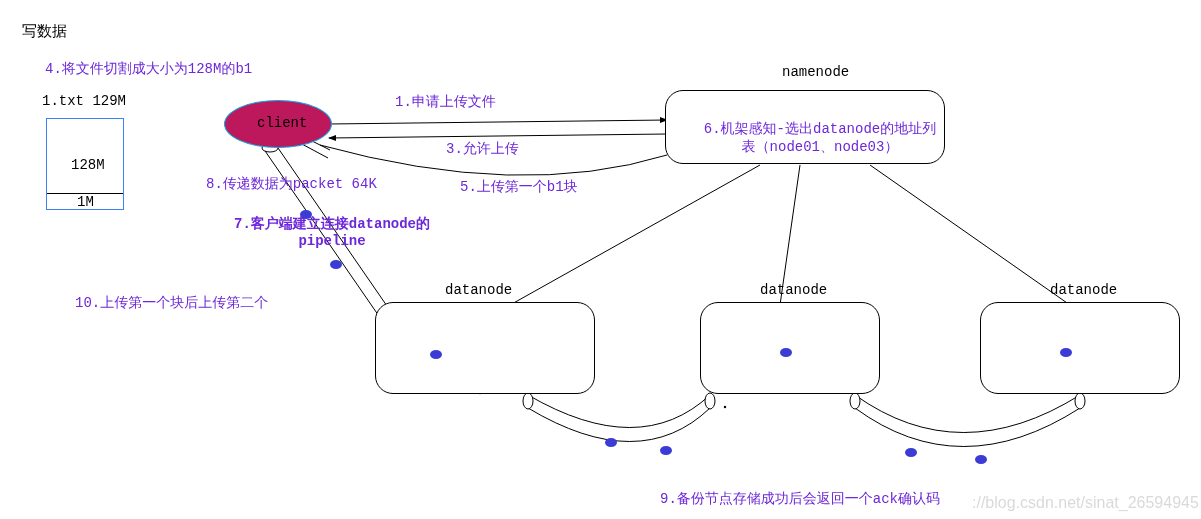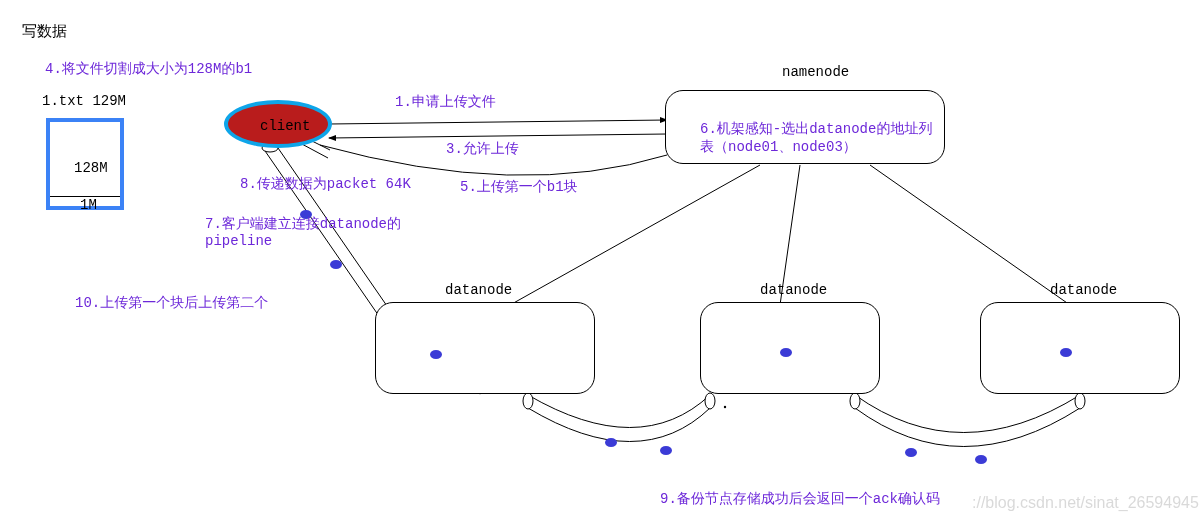--- a/index.html
+++ b/index.html
@@ -7,46 +7,46 @@
     margin: 0;
     padding: 0;
     font-family: "SimSun", "宋体", serif;
     font-size: 14px;
     background: #fff;
     width: 1201px;
     height: 519px;
     position: relative;
     overflow: hidden;
   }
-  .canvas { position: relative; width: 1201px; height: 519px; }
+  .canvas { position: relative; width: 1201px; height: 519px; text-align: center; }
   .label { position: absolute; white-space: nowrap; }
   .black { color: #000; }
   .red { color: #6d28d9; }
   .mono { font-family: "Courier New", monospace; }
   .node-box {
     position: absolute;
     border: 1px solid #000;
     border-radius: 18px;
     background: #fff;
   }
   .file-box {
     position: absolute;
-    border: 4px solid #3b82f6;
+    border: 1px solid #3b82f6;
     background: #fff;
   }
   .file-inner-line {
     position: absolute;
     left: 0; right: 0;
     border-top: 1px solid #000;
   }
   .ellipse {
     position: absolute;
-    border: 4px solid #0ea5e9;
+    border: 1px solid #0ea5e9;
     border-radius: 50%;
-    background: #b91c1c;
+    background: #be185d;
   }
   .packet {
     position: absolute;
     width: 12px; height: 9px;
     background: #3b3bd6;
     border-radius: 50%;
   }
   svg.wires {
     position: absolute;
     left: 0; top: 0;
@@ -137,20 +137,20 @@
   <div class="packet" style="left:780px; top:348px;"></div>
   <div class="packet" style="left:905px; top:448px;"></div>
   <div class="packet" style="left:975px; top:455px;"></div>
   <div class="packet" style="left:1060px; top:348px;"></div>
 
   <div class="label red mono" style="left:45px; top:60px;">4.将文件切割成大小为128M的b1</div>
   <div class="label red mono" style="left:395px; top:93px;">1.申请上传文件</div>
   <div class="label red mono" style="left:428px; top:140px;margin-left:18px;">3.允许上传</div>
   <div class="label red mono" style="left:700px; top:120px; white-space:normal; width:240px;">6.机架感知-选出datanode的地址列表（node01、node03）</div>
   <div class="label red mono" style="left:460px; top:178px;">5.上传第一个b1块</div>
-  <div class="label red mono" style="left:206px; top:175px;margin-left:34px;">8.传递数据为packet 64K</div>
-  <div class="label red mono" style="left:205px; top:215px; white-space:normal; width:230px;">7.客户端建立连接datanode的pipeline</div>
+  <div class="label red mono" style="left:206px; top:175px;">8.传递数据为packet 64K</div>
+  <div class="label red mono" style="left:217px; top:215px; white-space:normal; width:230px;font-weight:bold;">7.客户端建立连接datanode的pipeline</div>
   <div class="label red mono" style="left:75px; top:294px;">10.上传第一个块后上传第二个</div>
   <div class="label red mono" style="left:640px; top:490px;margin-left:20px;">9.备份节点存储成功后会返回一个ack确认码</div>
 
   <div class="watermark" style="left:972px; top:494px;">://blog.csdn.net/sinat_26594945</div>
 
 </div>
 
 </body></html>

